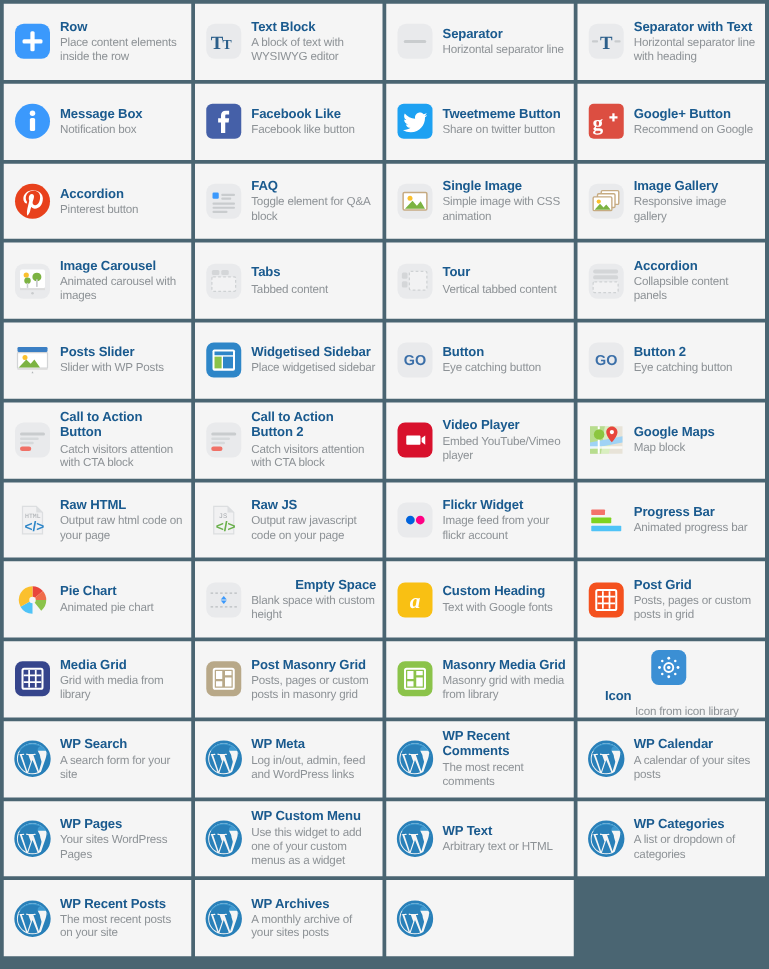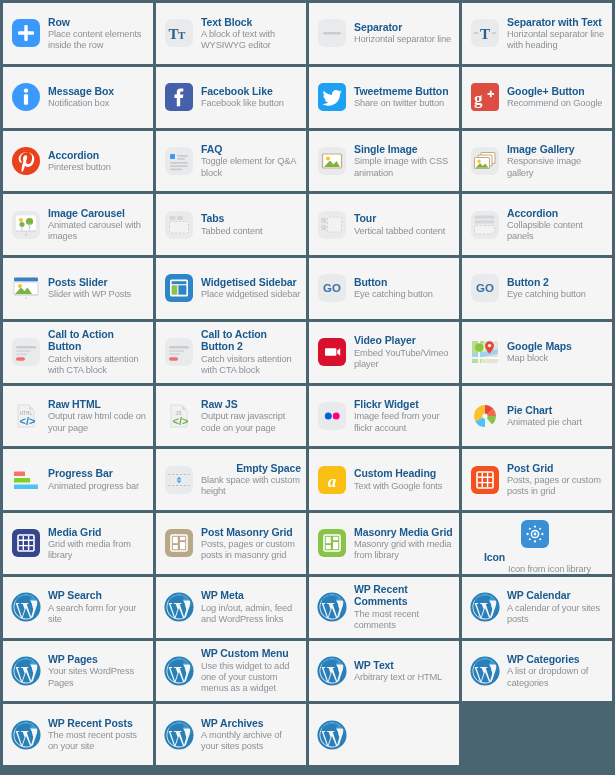--- a/index.html
+++ b/index.html
@@ -454,44 +454,44 @@
     </svg>
       </div>
       <div class="card-text">
         <div class="card-title" style="color: rgb(26, 90, 142);">Flickr Widget</div>
         <div class="card-desc" style="color: rgb(141, 146, 150);">Image feed from your flickr account</div>
       </div>
     </div>
     <div class="card" style="background: rgb(245, 245, 245);">
       <div class="card-icon">
         <svg width="30" height="30" viewBox="0 0 30 30">
+      <rect x="3" y="6.5" width="11" height="4.5" rx="0.6" fill="#f4736b"></rect>
+      <rect x="3" y="13" width="16" height="4.5" rx="0.6" fill="#7ed321"></rect>
+      <rect x="3" y="19.5" width="24" height="4.5" rx="0.6" fill="#4fc3f7"></rect>
+    </svg>
+      </div>
+      <div class="card-text">
+        <div class="card-title" style="color: rgb(26, 90, 142);">Progress Bar</div>
+        <div class="card-desc" style="color: rgb(141, 146, 150);">Animated progress bar</div>
+      </div>
+    </div>
+    <div class="card" style="background: rgb(245, 245, 245);">
+      <div class="card-icon">
+        <svg width="30" height="30" viewBox="0 0 30 30">
       <path d="M15 15V4a11 11 0 0 1 8.3 3.8z" fill="#e8453c"></path>
       <path d="M15 15l8.3-7.2A11 11 0 0 1 26 15z" fill="#ef6c4a"></path>
       <path d="M15 15h11a11 11 0 0 1-4 8.5z" fill="#8bc34a"></path>
       <path d="M15 15v11a11 11 0 0 1-9.6-5.6z" fill="#4fc3f7"></path>
       <path d="M15 15L5.4 20.4A11 11 0 0 1 15 4z" fill="#fbc02d"></path>
       <circle cx="15" cy="15" r="2.6" fill="#f5f5f5"></circle>
     </svg>
       </div>
       <div class="card-text">
         <div class="card-title" style="color: rgb(26, 90, 142);">Pie Chart</div>
         <div class="card-desc" style="color: rgb(141, 146, 150);">Animated pie chart</div>
-      </div>
-    </div>
-    <div class="card" style="background: rgb(245, 245, 245);">
-      <div class="card-icon">
-        <svg width="30" height="30" viewBox="0 0 30 30">
-      <rect x="3" y="6.5" width="11" height="4.5" rx="0.6" fill="#f4736b"></rect>
-      <rect x="3" y="13" width="16" height="4.5" rx="0.6" fill="#7ed321"></rect>
-      <rect x="3" y="19.5" width="24" height="4.5" rx="0.6" fill="#4fc3f7"></rect>
-    </svg>
-      </div>
-      <div class="card-text">
-        <div class="card-title" style="color: rgb(26, 90, 142);">Progress Bar</div>
-        <div class="card-desc" style="color: rgb(141, 146, 150);">Animated progress bar</div>
       </div>
     </div>
     <div class="card" style="background: rgb(245, 245, 245);">
       <div class="card-icon">
         <svg width="30" height="30" viewBox="0 0 30 30">
       <rect x="1" y="1" width="28" height="28" rx="7" fill="#e9eaec"></rect>
       <line x1="4.5" y1="9.5" x2="25.5" y2="9.5" stroke="#b9bdc0" stroke-width="1.1" stroke-dasharray="2 1.8"></line>
       <line x1="4.5" y1="20.5" x2="25.5" y2="20.5" stroke="#b9bdc0" stroke-width="1.1" stroke-dasharray="2 1.8"></line>
       <path d="M15 11.8 L12.6 14.6 L17.4 14.6 Z" fill="#3b99fc"></path>
       <path d="M15 18.2 L12.6 15.4 L17.4 15.4 Z" fill="#3b99fc"></path>

